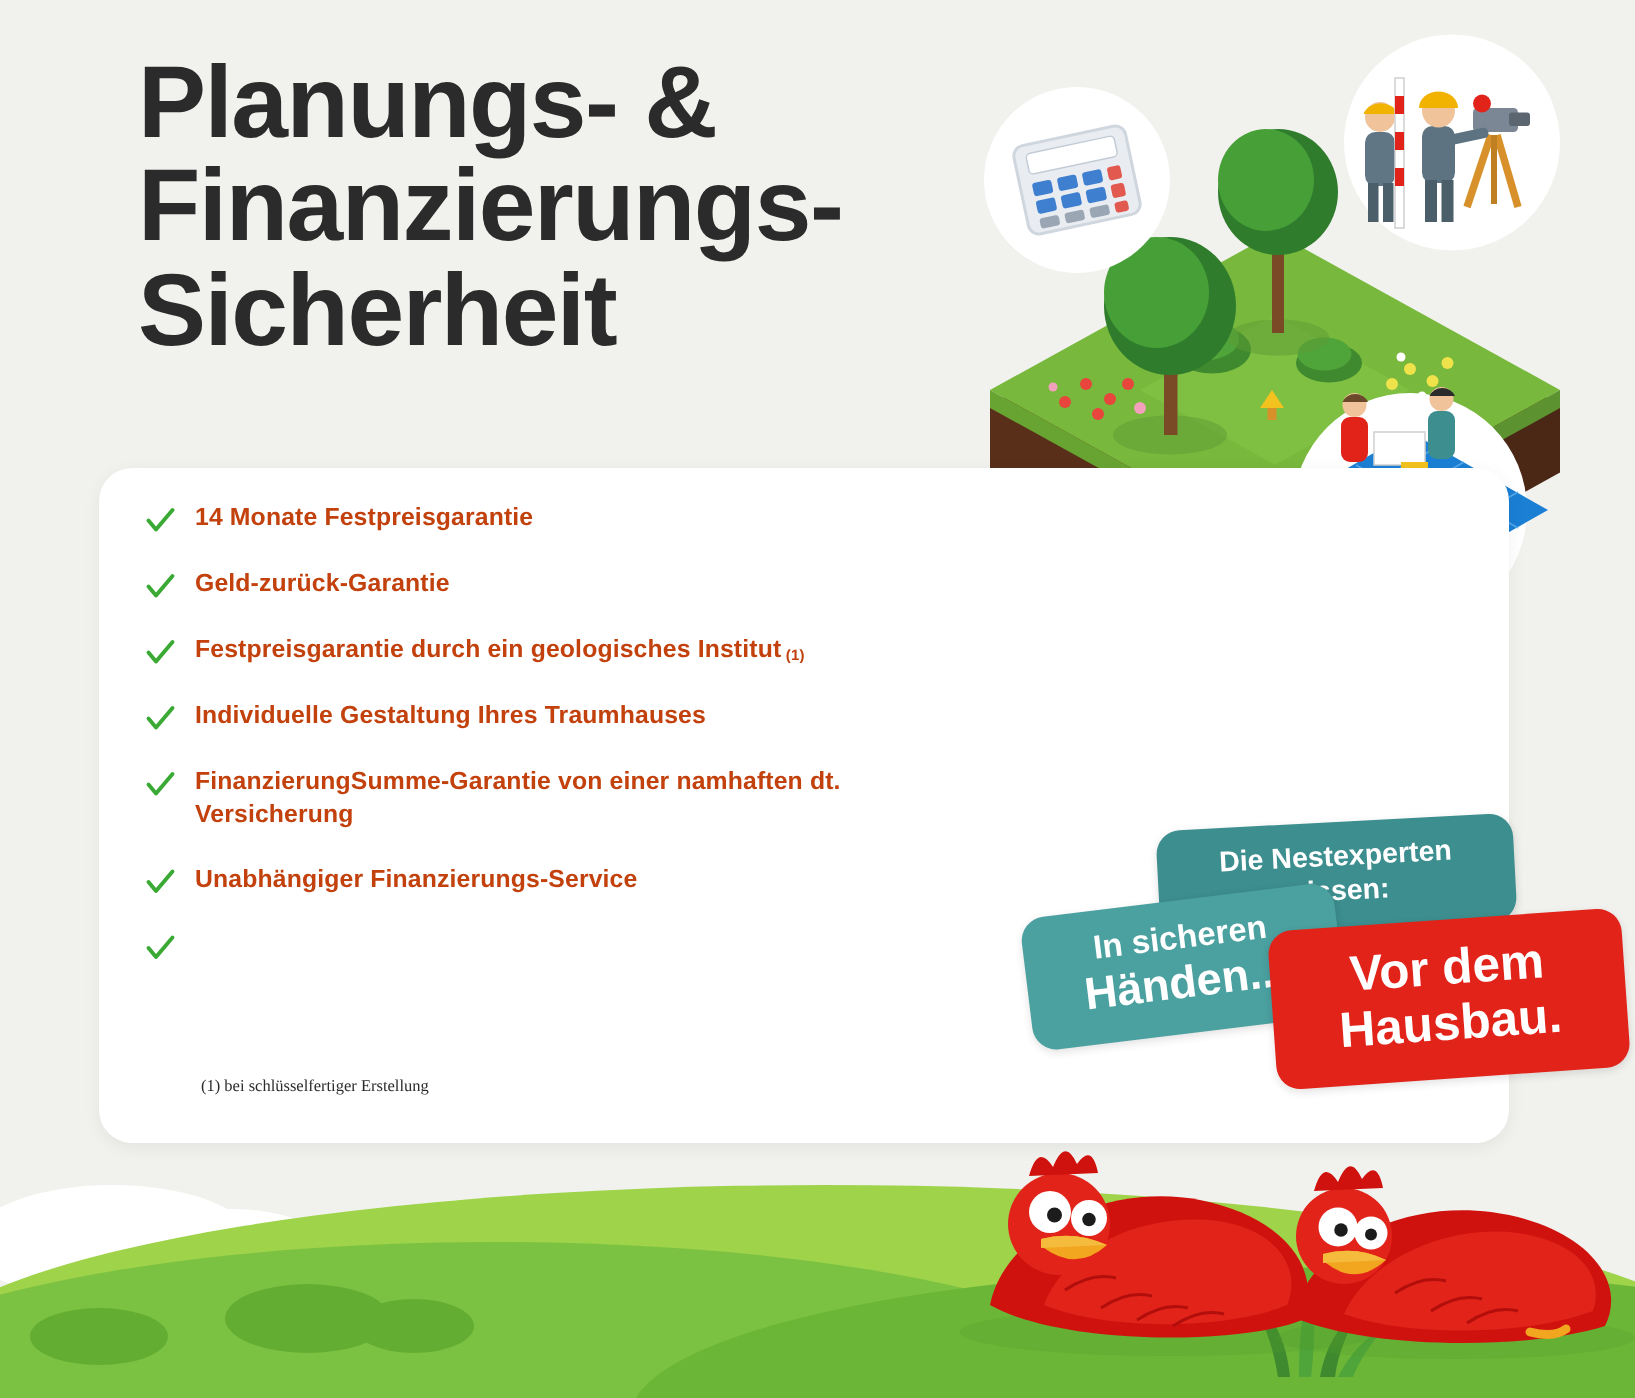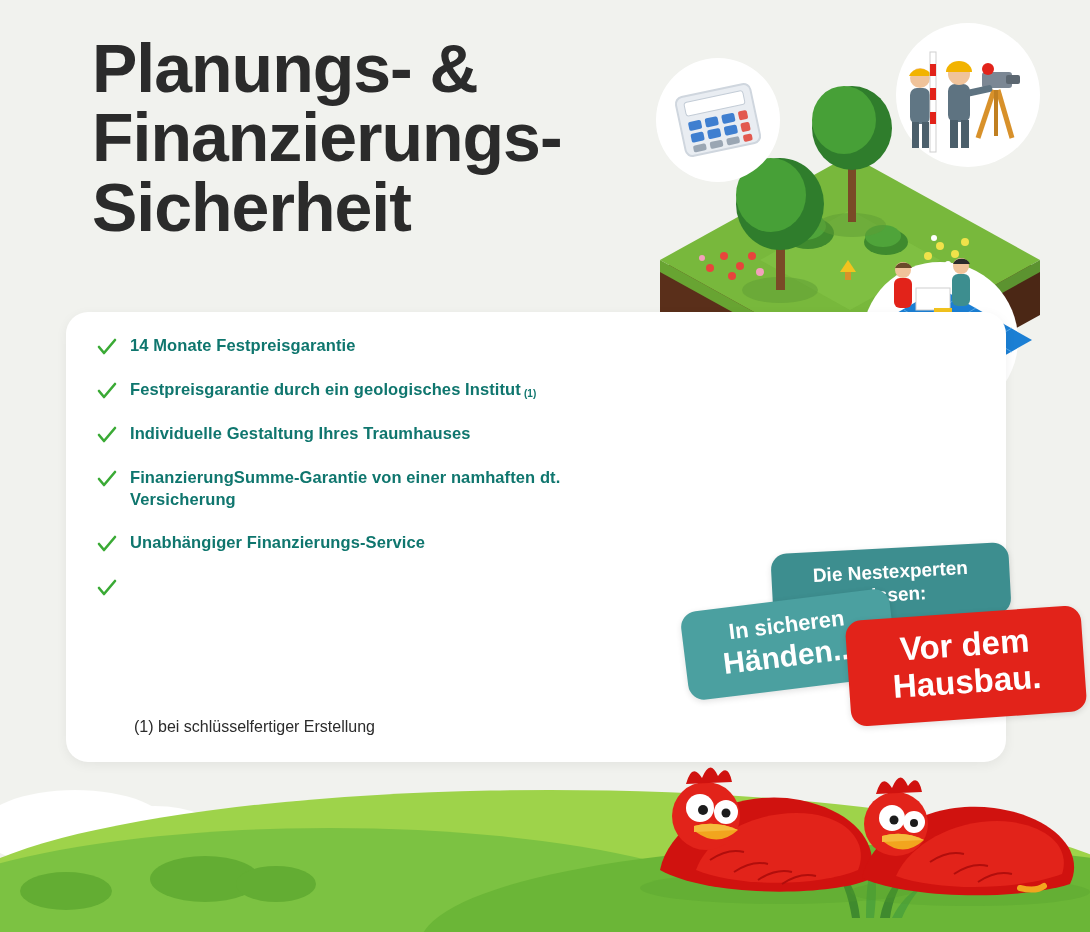--- a/index.html
+++ b/index.html
@@ -108,38 +108,39 @@
     flex: 0 0 auto;
     width: 22px;
     height: 22px;
     margin-right: 12px;
     margin-top: 1px;
   }
   .check svg { display: block; }
   .item-text {
     font-size: 16.5px;
     font-weight: bold;
-    color: #0f766e;
+    color: #c2410c;
     line-height: 1.32;
     letter-spacing: .1px;
   }
   .sup {
     font-size: 10px;
     font-weight: bold;
     vertical-align: baseline;
     position: relative;
     top: 2px;
     margin-left: 3px;
   }
   .footnote {
     position: absolute;
     left: 134px;
     top: 718px;
-    font-size: 16px;
+    font-size: 11px;
     color: #2b2b2b;
+    font-family: Liberation Serif, serif;
   }
 
   
   .iso {
     position: absolute;
     left: 640px;
     top: 20px;
     width: 420px;
     height: 410px;
   }
@@ -375,20 +376,28 @@
 
     <div class="item">
       <span class="check">
         <svg width="22" height="22" viewBox="0 0 22 22">
             <polyline points="3,11 8,17 19,4" fill="none" stroke="#3aaa35" stroke-width="2.6" stroke-linecap="round" stroke-linejoin="round"></polyline>
           </svg>
       </span>
       <span class="item-text">14 Monate Festpreisgarantie</span>
     </div>
 
+    <div class="item">
+      <span class="check">
+        <svg width="22" height="22" viewBox="0 0 22 22">
+            <polyline points="3,11 8,17 19,4" fill="none" stroke="#3aaa35" stroke-width="2.6" stroke-linecap="round" stroke-linejoin="round"></polyline>
+          </svg>
+      </span>
+      <span class="item-text">Geld-zurück-Garantie</span>
+    </div>
 
     <div class="item">
       <span class="check">
         <svg width="22" height="22" viewBox="0 0 22 22">
             <polyline points="3,11 8,17 19,4" fill="none" stroke="#3aaa35" stroke-width="2.6" stroke-linecap="round" stroke-linejoin="round"></polyline>
           </svg>
       </span>
       <span class="item-text"><span>Festpreisgarantie durch ein geologisches Institut</span><span class="sup">(1)</span></span>
     </div>
 

